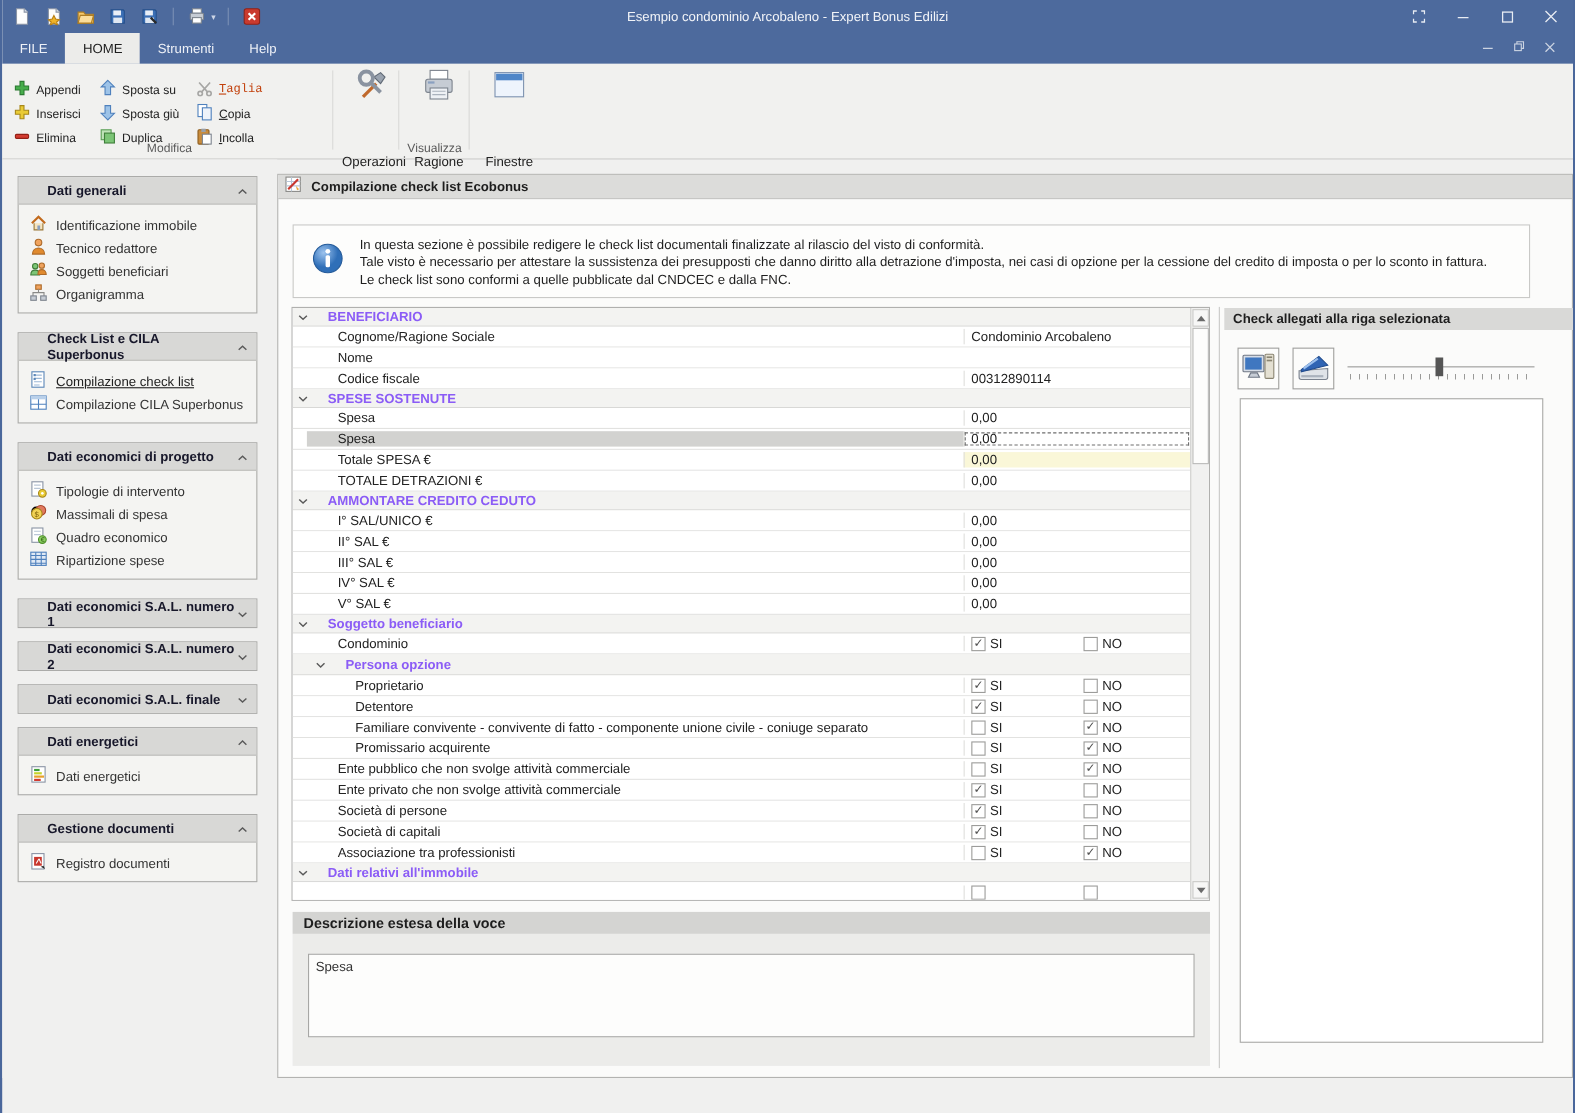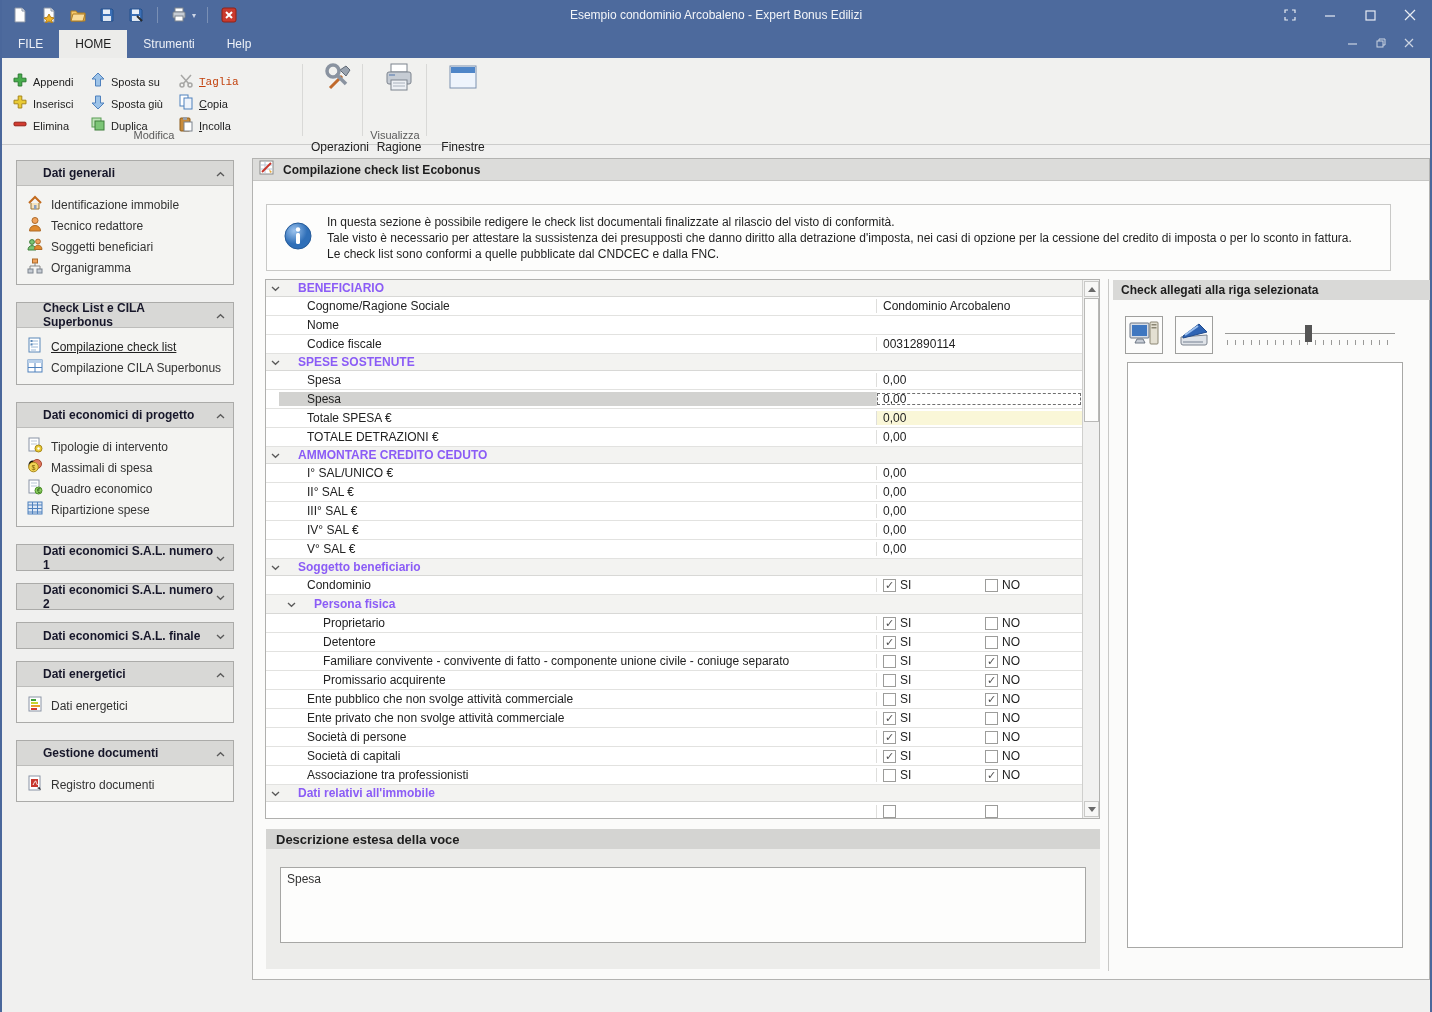--- a/index.html
+++ b/index.html
@@ -636,21 +636,21 @@
               <span class="cbw no">
                 <span class="cb"></span>
                 <span>NO</span>
               </span>
             </div>
           </div>
           <div class="g-row g-section g-sub" style="height:19px;">
             <span><svg width="9" height="6" viewBox="0 0 9 6">
                 <polyline points="1,1 4.5,4.3 8,1" fill="none" stroke="#5a5a5a" stroke-width="1.3"></polyline>
               </svg></span>
-            <span>Persona fisica</span>
+            <span>Persona opzione</span>
           </div>
           <div class="g-row txt">
             <div class="g-ind"></div>
             <div class="g-label lvl2">Proprietario</div>
             <div class="g-value">
               <span class="cbw">
                 <span class="cb">✓</span>
                 <span>SI</span>
               </span>
               <span class="cbw no">

